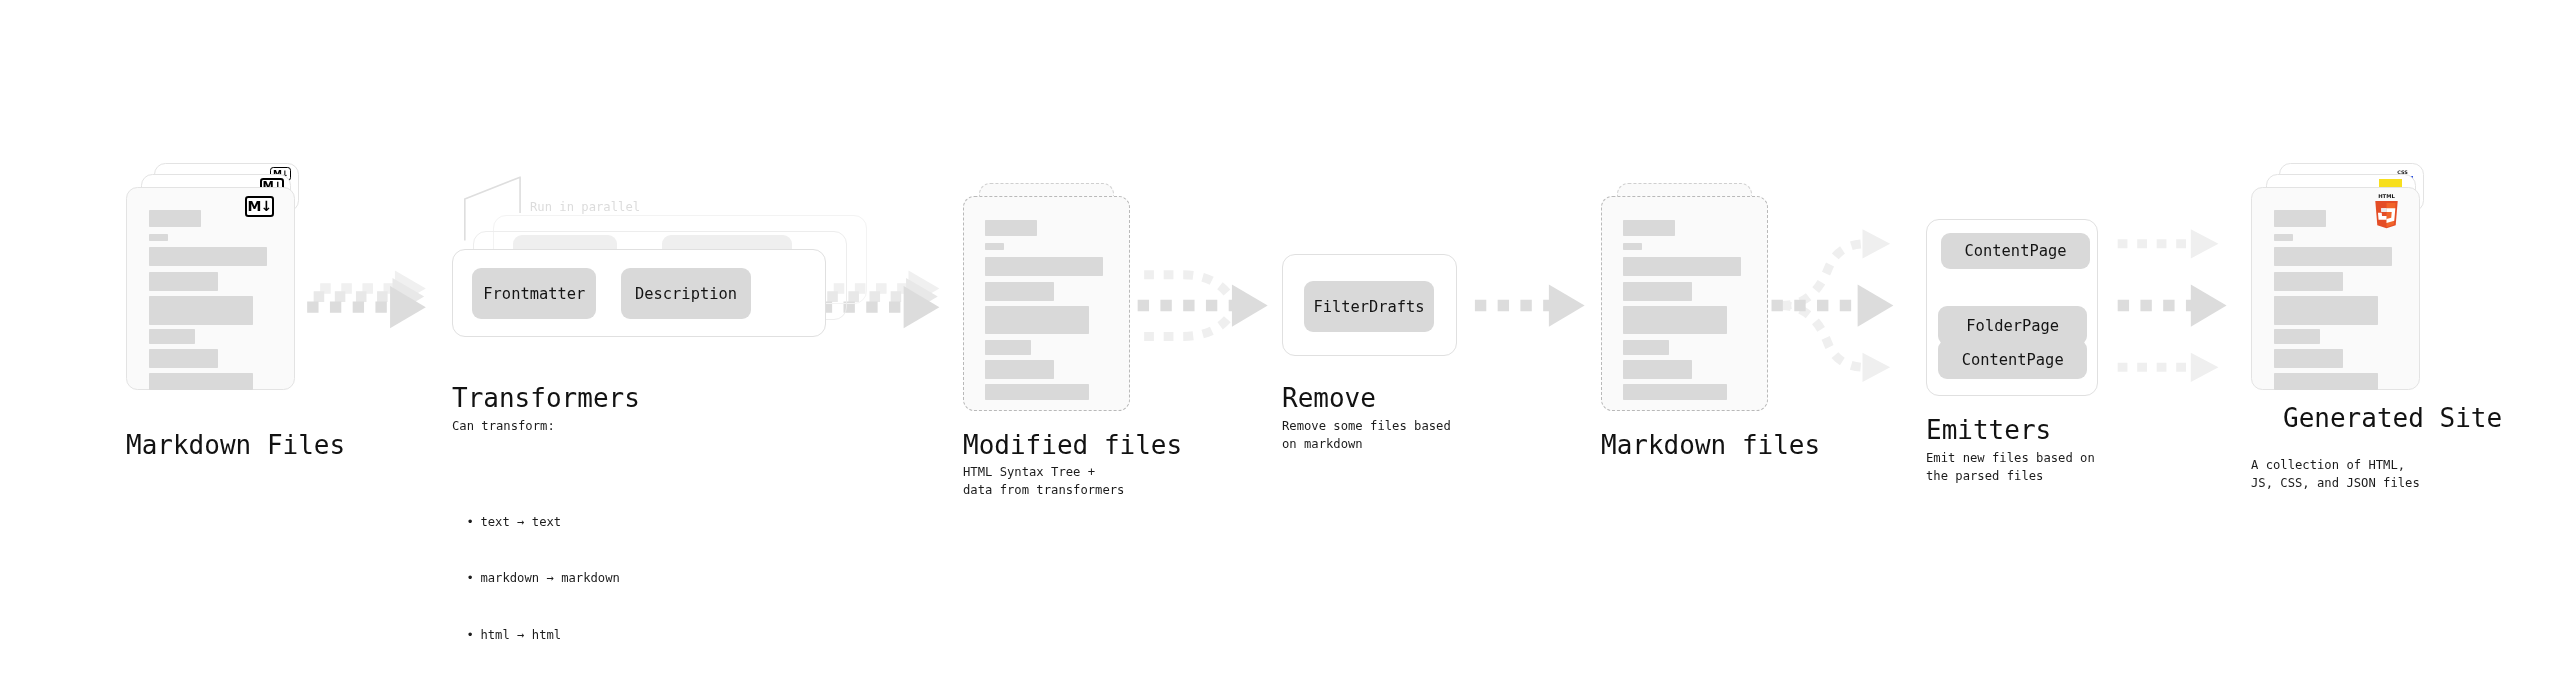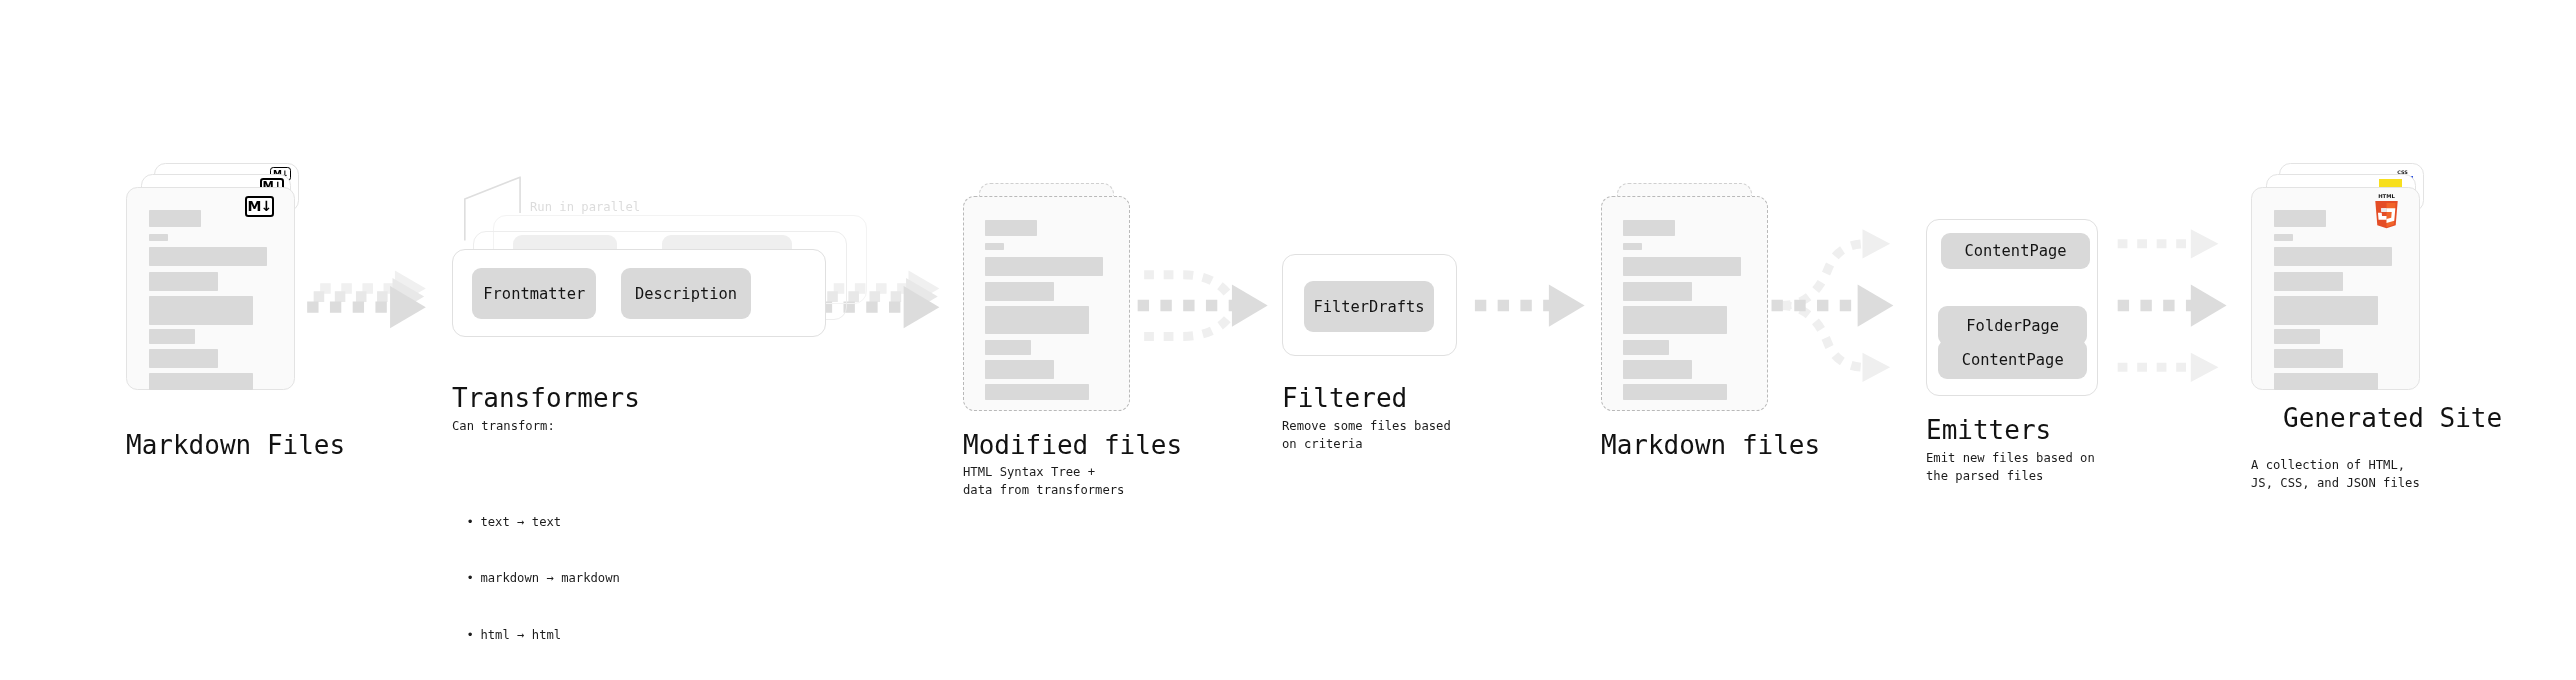--- a/index.html
+++ b/index.html
@@ -325,23 +325,23 @@
     </div>
   </div>
   <div class="heading" style="left:963px; top:430px;">Modified files</div>
   <div class="subtext" style="left:963px; top:464px;">HTML Syntax Tree +
 data from transformers</div>
 
   <div class="stack" style="left:1282px; top:254px;">
     <div class="groupbox" style="left:0px; top:0px; width:175px; height:102px;"></div>
     <div class="chip" style="left:22px; top:27px; width:130px; height:51px;">FilterDrafts</div>
   </div>
-  <div class="heading" style="left:1282px; top:383px;">Filtered</div>
+  <div class="heading" style="left:1282px; top:383px;">Remove</div>
   <div class="subtext" style="left:1282px; top:418px;">Remove some files based
-on criteria</div>
+on markdown</div>
 
   <div class="stack" style="left:1601px; top:183px;">
     <div class="doc dashed" style="left:16.3px; top:0px; width:135px; height:49px; border-color:#cfcfcf;"></div>
     <div class="doc dashed" style="left:0px; top:13px; width:167px; height:215px;">
       <div class="bar" style="left:21px; top:23px;  width:52px; height:16.3px;"></div>
       <div class="bar" style="left:21px; top:46px;  width:18.7px; height:6.5px;"></div>
       <div class="bar" style="left:21px; top:60px;  width:118px; height:18.7px;"></div>
       <div class="bar" style="left:21px; top:85px; width:69px; height:18.7px;"></div>
       <div class="bar" style="left:21px; top:109px; width:104px; height:28.4px;"></div>
       <div class="bar" style="left:21px; top:143px; width:46px; height:14.6px;"></div>

